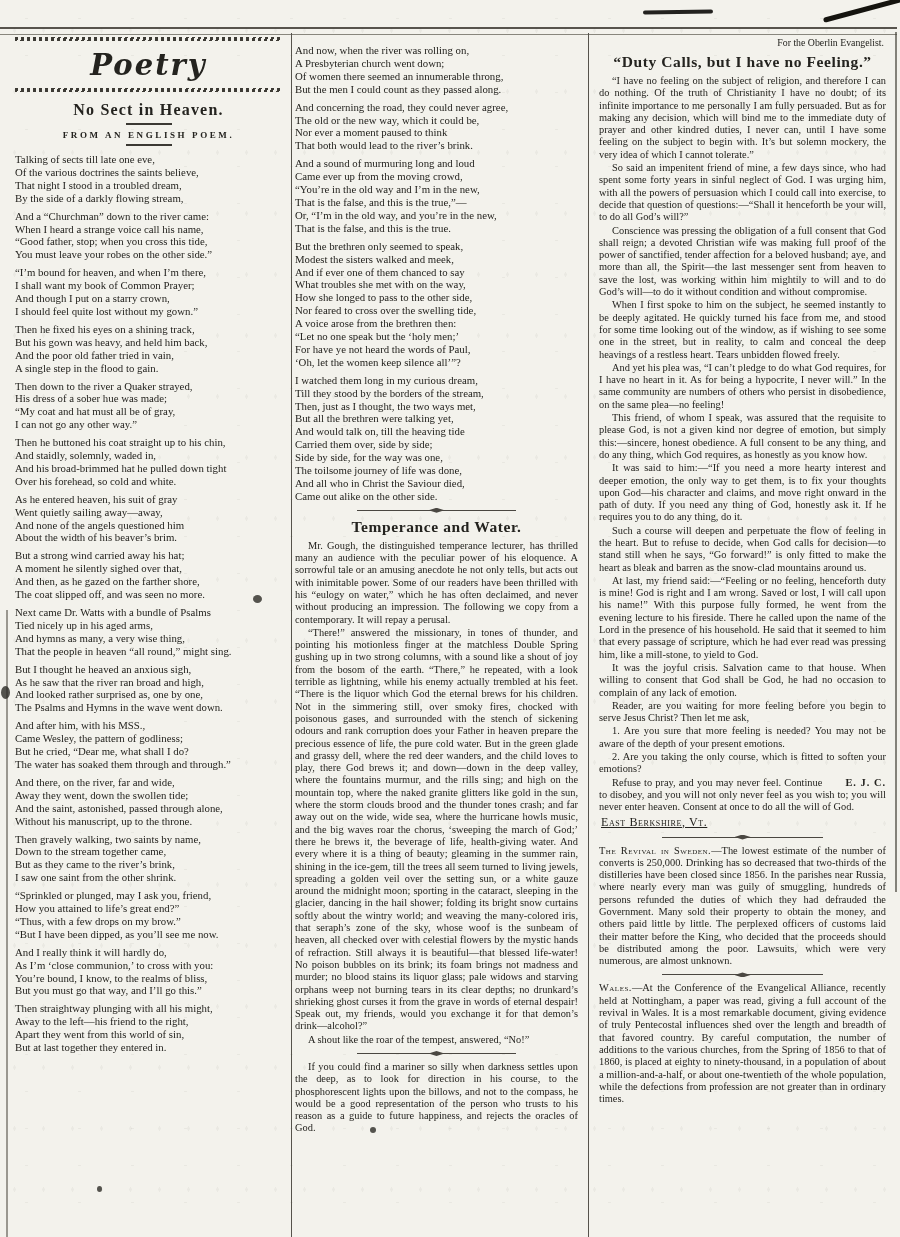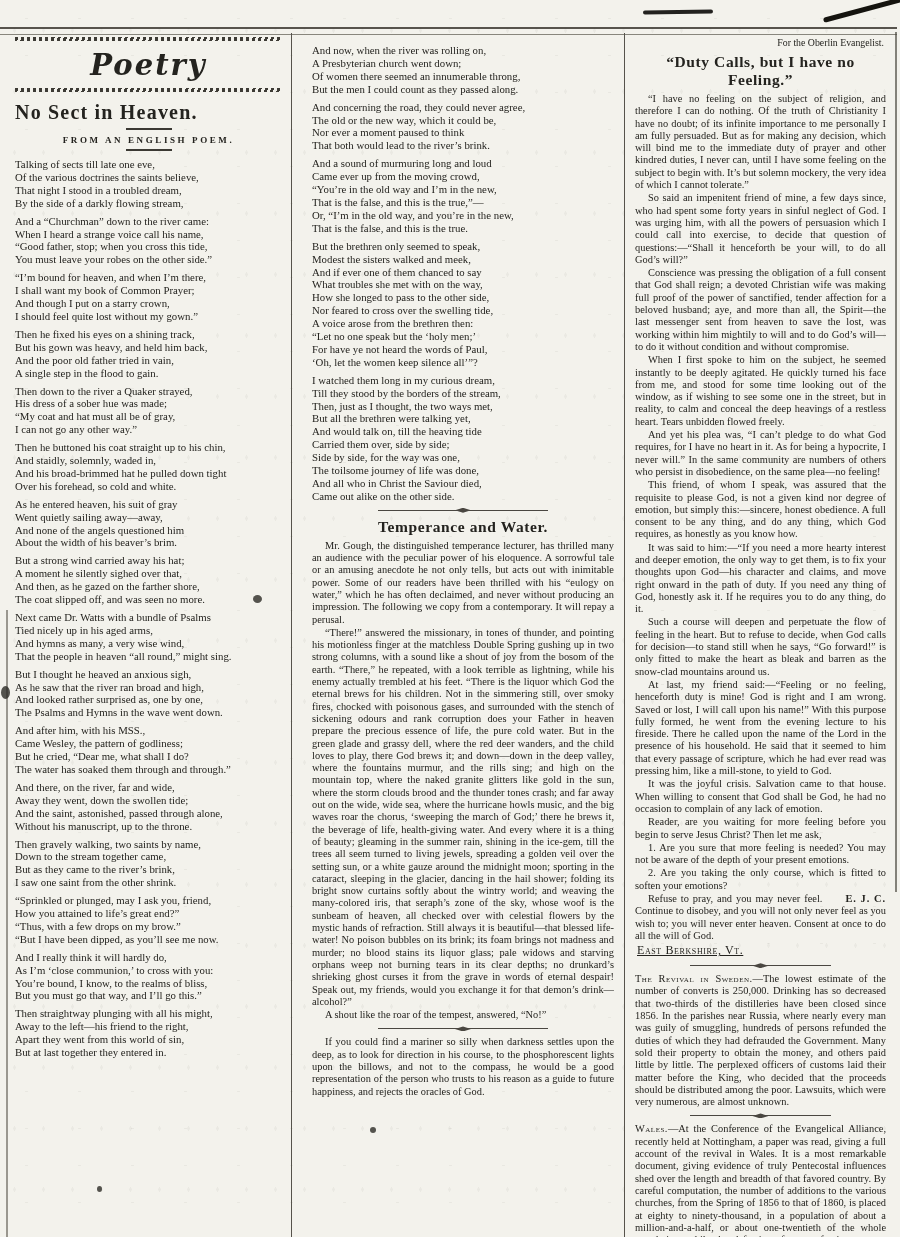--- a/index.html
+++ b/index.html
@@ -24,28 +24,28 @@
   .edge-left{position:absolute;top:610px;left:6px;height:627px;border-left:2px solid rgba(80,77,68,.55);}
   .blot{position:absolute;background:#2c2b26;border-radius:50%;opacity:.8;}
   .blot1{left:253px;top:595px;width:9px;height:8px;}
   .blot2{left:1px;top:686px;width:9px;height:13px;}
   .blot3{left:370px;top:1127px;width:6px;height:6px;}
   .blot4{left:97px;top:1186px;width:5px;height:6px;}
 
   .columns{position:absolute;top:33px;left:10px;right:8px;bottom:0;display:flex;}
   .col{overflow:hidden;box-sizing:border-box;}
   .col1{width:281px;padding:2px 9px 0 5px;}
-  .col2{width:334px;border-left:1px solid #56534c;border-right:1px solid #56534c;padding:4px 10px 0 20px;}
+  .col2{width:298px;border-left:1px solid #56534c;border-right:1px solid #56534c;padding:4px 10px 0 3px;}
   .col3{flex:1;padding:2px 6px 0 10px;}
 
   
   .wavy{height:4px;margin:2px 0;background:repeating-linear-gradient(100deg,#3d3b35 0 3px,transparent 3px 6px);}
   .masthead{text-align:center;font-family:"DejaVu Serif",serif;font-style:italic;font-weight:bold;
     font-size:29px;letter-spacing:2px;padding:5px 0 4px;}
-  .poem-title{font-size:20px;font-weight:bold;letter-spacing:1.2px;margin:9px 0 2px;}
+  .poem-title{text-align:center;font-size:16px;font-weight:bold;letter-spacing:1.2px;margin:9px 0 2px;}
   .rule-short{width:46px;border-top:2px solid #3b3933;margin:4px auto;}
   .poem-attr{text-align:center;font-size:9px;font-weight:bold;letter-spacing:2.6px;margin:5px 0 1px;}
 
   
   .poem{margin-top:7px;}
   .stanza{margin:0 0 5px 0;}
   .poem-line{font-size:10.8px;line-height:12.9px;white-space:nowrap;overflow:hidden;}
 
   
   .article-title{text-align:center;font-size:15.5px;font-weight:bold;letter-spacing:.6px;margin:5px 0 4px;}
@@ -128,21 +128,21 @@
           </div>
           <div class="stanza">
             <div class="poem-line">But a strong wind carried away his hat;</div>
             <div class="poem-line">A moment he silently sighed over that,</div>
             <div class="poem-line">And then, as he gazed on the farther shore,</div>
             <div class="poem-line">The coat slipped off, and was seen no more.</div>
           </div>
           <div class="stanza">
             <div class="poem-line">Next came Dr. Watts with a bundle of Psalms</div>
             <div class="poem-line">Tied nicely up in his aged arms,</div>
-            <div class="poem-line">And hymns as many, a very wise wind,</div>
+            <div class="poem-line">And hymns as many, a very wise thing,</div>
             <div class="poem-line">That the people in heaven “all round,” might sing.</div>
           </div>
           <div class="stanza">
             <div class="poem-line">But I thought he heaved an anxious sigh,</div>
             <div class="poem-line">As he saw that the river ran broad and high,</div>
             <div class="poem-line">And looked rather surprised as, one by one,</div>
             <div class="poem-line">The Psalms and Hymns in the wave went down.</div>
           </div>
           <div class="stanza">
             <div class="poem-line">And after him, with his MSS.,</div>

